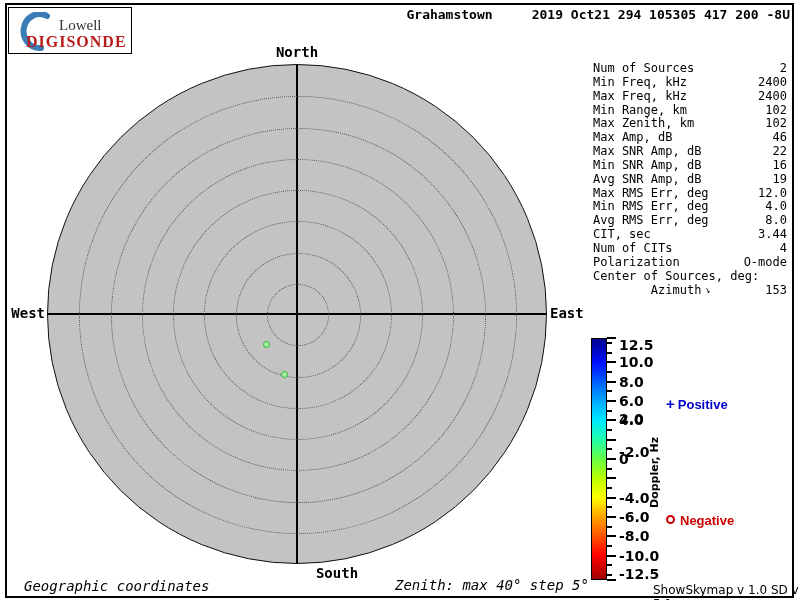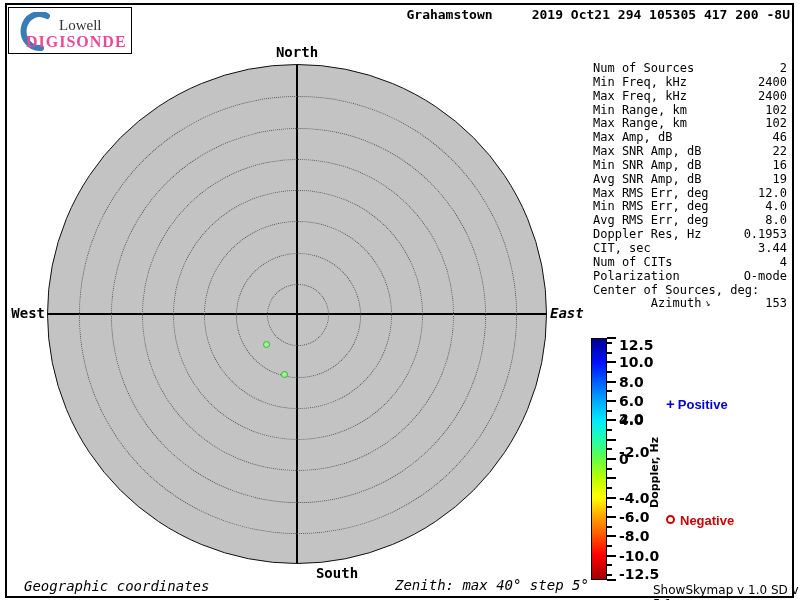--- a/index.html
+++ b/index.html
@@ -3,31 +3,31 @@
 <meta charset="utf-8">
 <style>
   html,body{margin:0;padding:0;background:#fff;}
   #root{position:relative;width:800px;height:600px;background:#ffffff;overflow:hidden;
         font-family:"DejaVu Sans Mono",monospace;color:#000;}
   .frame{position:absolute;left:5px;top:3px;width:785px;height:591px;border:2px solid #000;}
   
   .logo{position:absolute;left:8px;top:7px;width:122px;height:45px;border:1px solid #000;background:#fff;}
   .logo-lowell{position:absolute;left:50px;top:9px;font-family:"Liberation Serif",serif;font-size:15px;color:#333;}
   .logo-digisonde{position:absolute;left:17px;top:25px;font-family:"Liberation Serif",serif;font-size:16px;
-       font-weight:600;color:#ec4899;letter-spacing:1px;}
+       font-weight:600;color:#b91c1c;letter-spacing:1px;}
   .logo-arc{position:absolute;left:8px;top:4px;}
   
   .hdr{position:absolute;right:10px;top:6px;text-align:left;font-weight:bold;font-size:13px;line-height:17px;}
   .hdr pre{margin:0;font-family:inherit;}
   
   .compass{position:absolute;font-weight:bold;font-size:14px;}
   .c-n{left:275px;top:44px;width:44px;text-align:center;}
   .c-s{left:275px;top:565px;width:44px;text-align:center;margin-left:40px;}
   .c-w{left:8px;top:305px;width:37px;text-align:right;}
-  .c-e{left:550px;top:305px;font-style:italic;}
+  .c-e{left:550px;top:305px;}
   
   .plot{position:absolute;left:47px;top:64px;width:500px;height:500px;border-radius:50%;
         background:#c3c3c3;border:1.5px solid #111;overflow:hidden;box-sizing:border-box;}
   .ring{position:absolute;border:1px dotted #555;border-radius:50%;}
   .hline{position:absolute;left:0;top:247.5px;width:100%;height:2px;background:#000;}
   .vline{position:absolute;left:247.5px;top:0;width:2px;height:100%;background:#000;}
   .src{position:absolute;width:7px;height:7px;border-radius:50%;box-sizing:border-box;}
   
   .params{position:absolute;left:593px;top:62px;width:194px;font-size:12px;}
   .prow{display:flex;justify-content:space-between;height:13.85px;line-height:13.85px;}
@@ -102,21 +102,21 @@
       </div>
       <div class="prow">
         <span class="plabel">Max Freq, kHz</span>
         <span class="pvalue">2400</span>
       </div>
       <div class="prow">
         <span class="plabel">Min Range, km</span>
         <span class="pvalue">102</span>
       </div>
       <div class="prow">
-        <span class="plabel">Max Range, km</span>
+        <span class="plabel">Max Zenith, km</span>
         <span class="pvalue">102</span>
       </div>
       <div class="prow">
         <span class="plabel">Max Amp, dB</span>
         <span class="pvalue">46</span>
       </div>
       <div class="prow">
         <span class="plabel">Max SNR Amp, dB</span>
         <span class="pvalue">22</span>
       </div>
@@ -132,24 +132,20 @@
         <span class="plabel">Max RMS Err, deg</span>
         <span class="pvalue">12.0</span>
       </div>
       <div class="prow">
         <span class="plabel">Min RMS Err, deg</span>
         <span class="pvalue">4.0</span>
       </div>
       <div class="prow">
         <span class="plabel">Avg RMS Err, deg</span>
         <span class="pvalue">8.0</span>
-      </div>
-      <div class="prow">
-        <span class="plabel">Doppler Res, Hz</span>
-        <span class="pvalue">0.1953</span>
       </div>
       <div class="prow">
         <span class="plabel">CIT, sec</span>
         <span class="pvalue">3.44</span>
       </div>
       <div class="prow">
         <span class="plabel">Num of CITs</span>
         <span class="pvalue">4</span>
       </div>
       <div class="prow">

